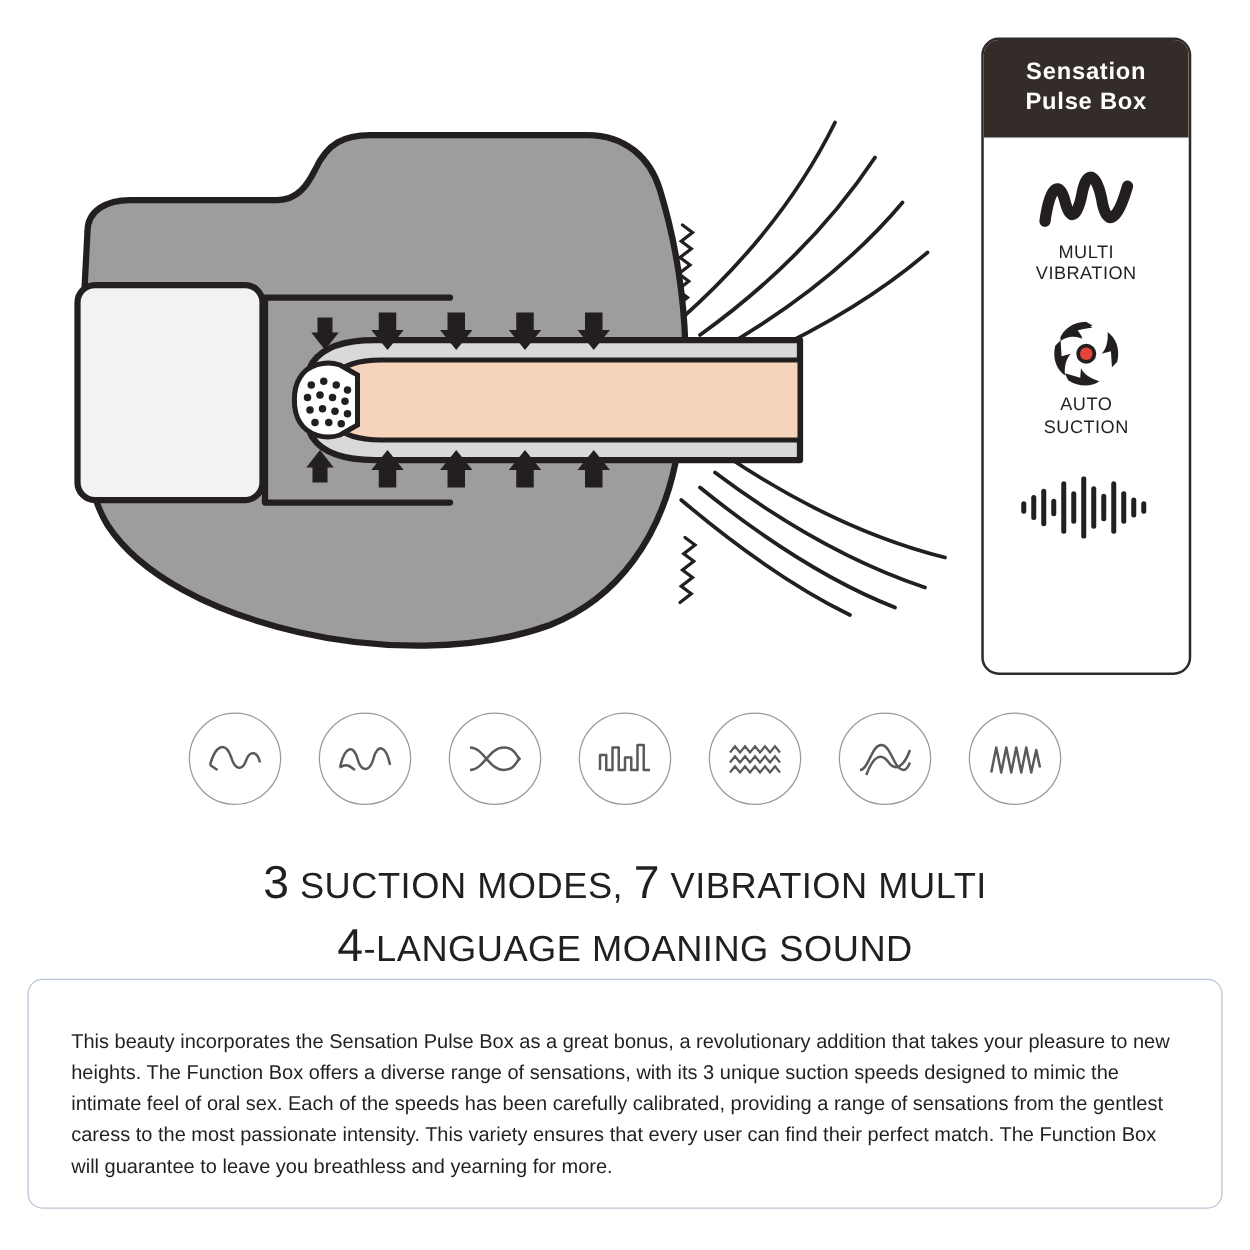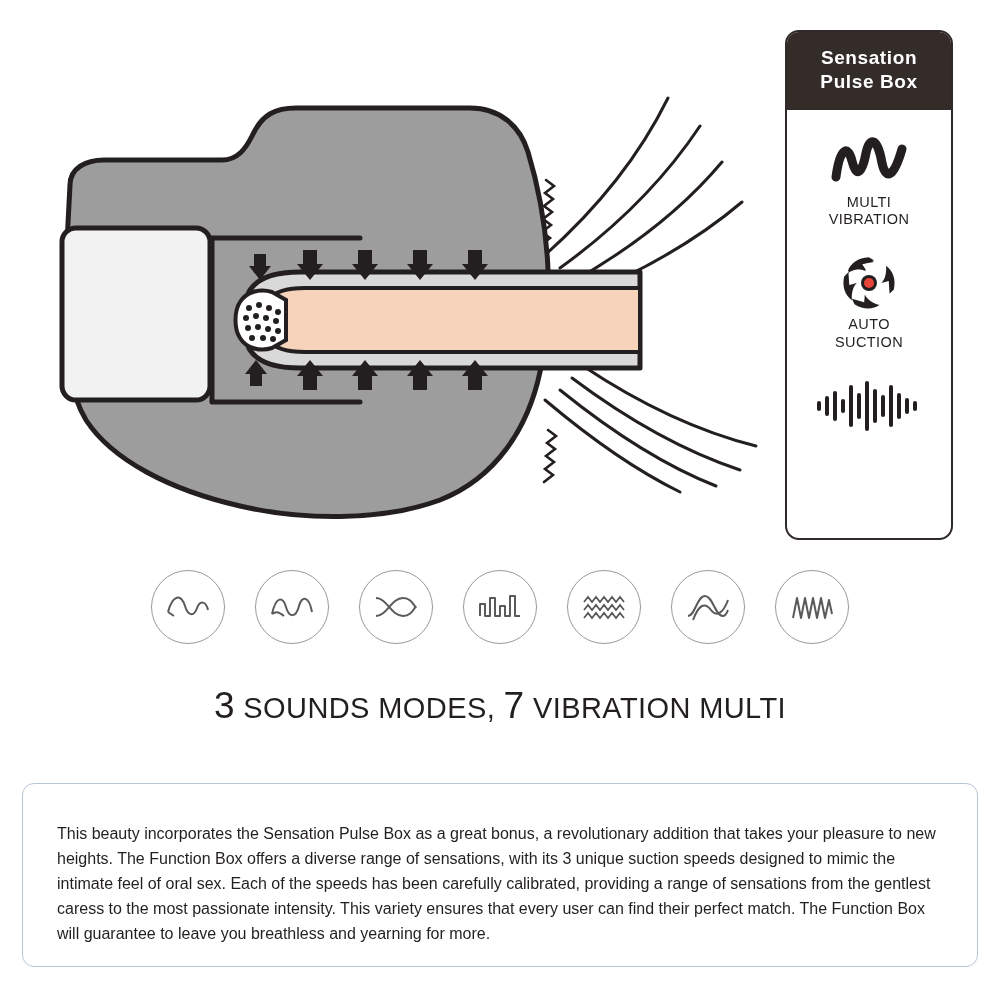--- a/index.html
+++ b/index.html
@@ -374,21 +374,24 @@
     <div class="mode-circle">
       <svg width="46" height="34" viewBox="0 0 46 34" xmlns="http://www.w3.org/2000/svg">
         <path d="M4 28 L 8 8 L 12 28 L 16 8 L 20 28 L 24 8 L 28 28 L 32 8 L 36 28 L 40 10 L 43 24" fill="none" stroke="#5a5a5a" stroke-width="2" stroke-linejoin="round"></path>
       </svg>
     </div>
 
   </div>
 
   <div class="headline">
     <div class="line">
-      <span class="big">3</span><span> SOUNDS MODES, </span><span class="big">7</span><span> VIBRATION MULTI</span>
+      <span class="big">3</span><span> SUCTION MODES, </span><span class="big">7</span><span> VIBRATION MULTI</span>
+    </div>
+    <div class="line">
+      <span class="big">4</span><span>-LANGUAGE MOANING SOUND</span>
     </div>
   </div>
 
   <div class="desc-box">
     <p class="desc-text">This beauty incorporates the Sensation Pulse Box as a great bonus, a revolutionary addition that takes your pleasure to new heights. The Function Box offers a diverse range of sensations, with its 3 unique suction speeds designed to mimic the intimate feel of oral sex. Each of the speeds has been carefully calibrated, providing a range of sensations from the gentlest caress to the most passionate intensity. This variety ensures that every user can find their perfect match. The Function Box will  guarantee to leave you breathless and yearning for more.</p>
   </div>
 
 </div>
 
 </body></html>

